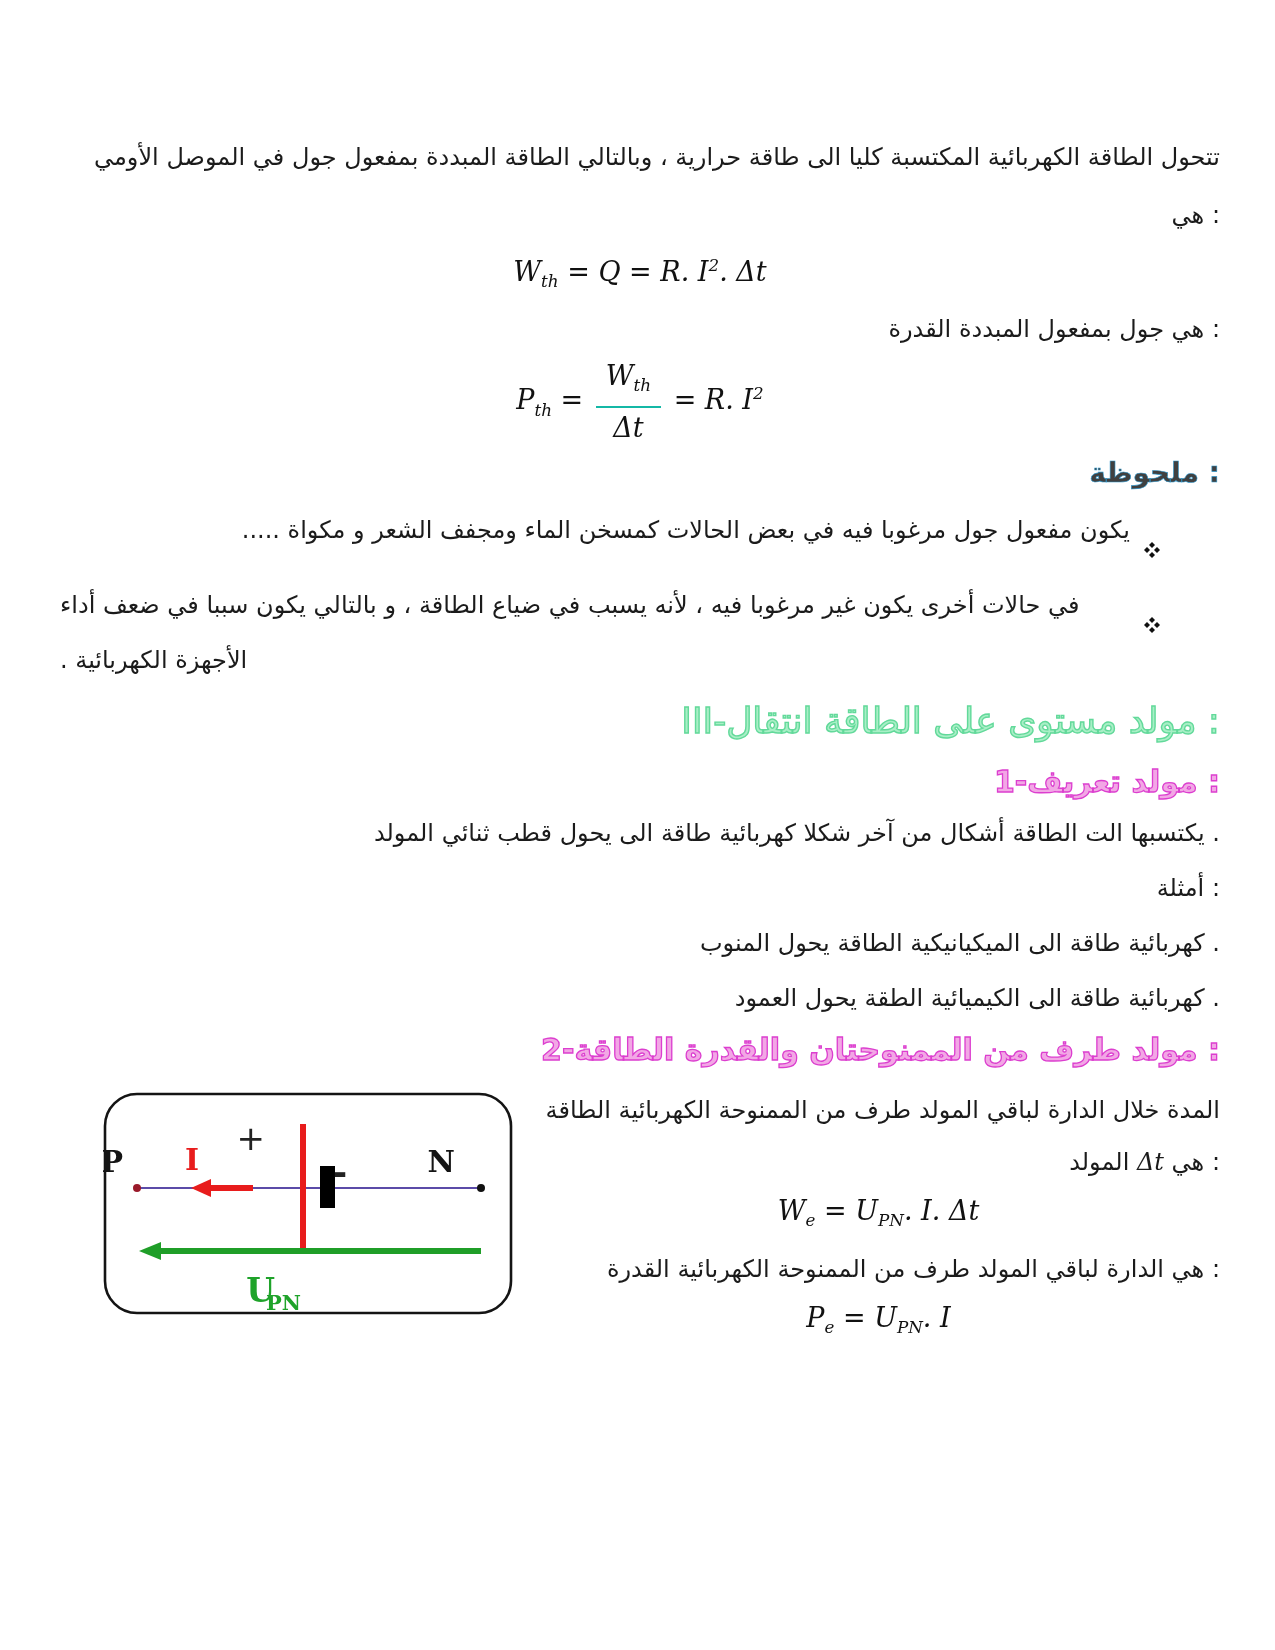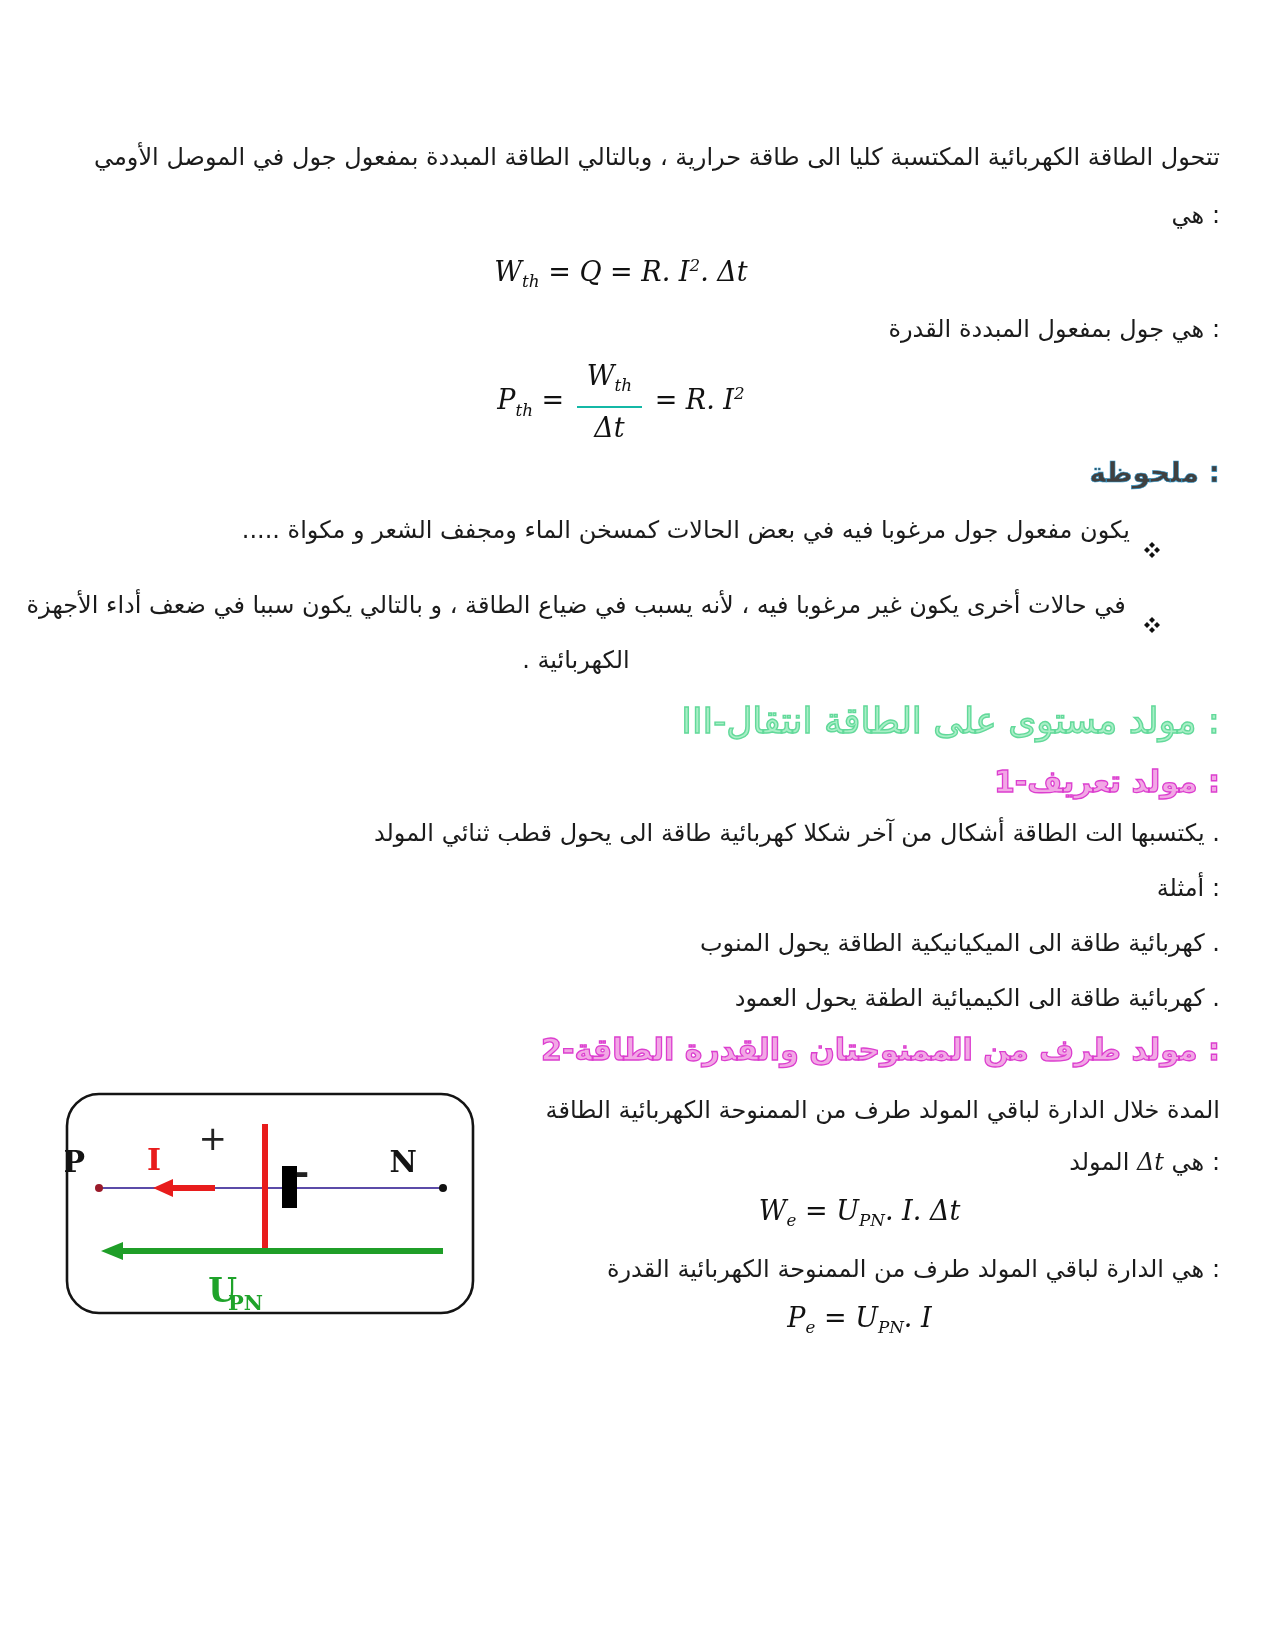--- a/index.html
+++ b/index.html
@@ -1,19 +1,19 @@
 <!DOCTYPE html>
 <html lang="ar"><head>
 <meta charset="utf-8">
 <style>
   html,body{margin:0;padding:0;background:#ffffff;}
   .page{
     position:relative;width:1275px;height:1448px;background:#ffffff;overflow:hidden;
     font-family:"DejaVu Sans",sans-serif;color:#1b1b1b;direction:rtl;box-sizing:border-box;
-    padding:128px 55px 0 22px;
+    padding:128px 55px 0 60px;
     border-radius:23px;
   }
   
   .line{font-size:24px;line-height:58px;text-align:right;white-space:nowrap;}
   .bodyline{font-size:24px;line-height:55px;text-align:right;}
   
   .vltr{direction:ltr;text-align:right;unicode-bidi:isolate;}
   
   .formula{direction:ltr;text-align:center;font-family:"DejaVu Serif",serif;
     font-style:italic;font-size:27px;color:#111;line-height:38px;margin:2px 0;}
@@ -25,21 +25,21 @@
   
   .note-heading{font-size:28px;font-weight:bold;line-height:52px;color:#404040;
     -webkit-text-stroke:0.6px #2f97cc;}
   .green-heading{font-size:36px;font-weight:normal;line-height:58px;margin-top:4px;
     color:#a8efc6;-webkit-text-stroke:1.4px #62d99a;padding-left:0;margin-left:0;margin-right:0;}
   .pink-heading{font-size:30px;font-weight:bold;line-height:48px;
     color:#f2a7e5;-webkit-text-stroke:1.3px #dc3ecf;}
   .ph1{margin-top:8px;} .ph2{}
   
   .bullets{margin:4px 60px 0 0;padding:0;list-style:none;}
-  .bullets li{display:flex;align-items:flex-start;gap:14px;font-size:24px;line-height:55px;text-align:center;}
+  .bullets li{display:flex;align-items:flex-start;gap:14px;font-size:24px;line-height:55px;text-align:left;}
   .bullet-marker{flex:0 0 auto;margin-top:20px;}
   
   .ltr-tail{direction:ltr;text-align:right;unicode-bidi:isolate;}
   
   .section2{display:flex;gap:24px;margin-top:10px;}
   .textcol{flex:1 1 auto;min-width:0;}
   .textcol .line,.textcol .bodyline{line-height:52px;}
   .textcol .formula{line-height:38px;margin:4px 0;}
   .diagram-wrap{flex:0 0 410px;margin-left:0;margin-top:8px;margin-right:0;}
   .diagram-wrap{margin-left:43px;}

